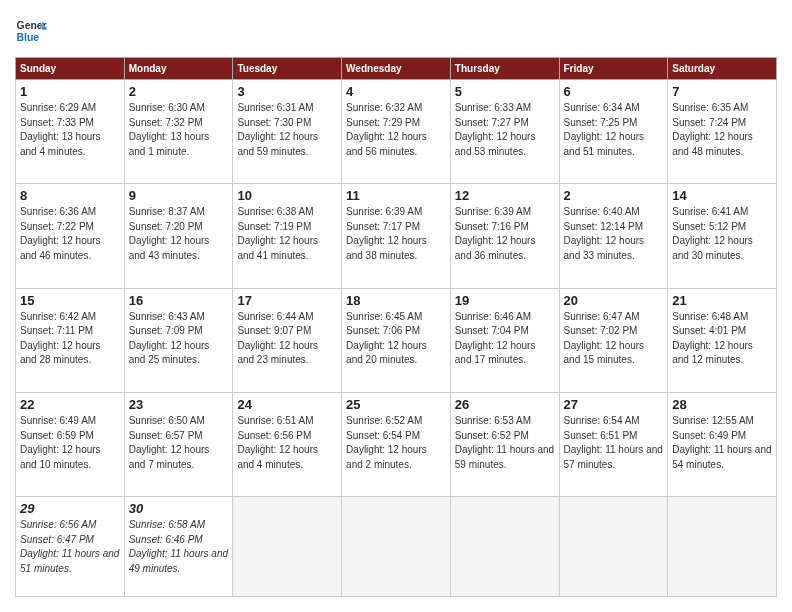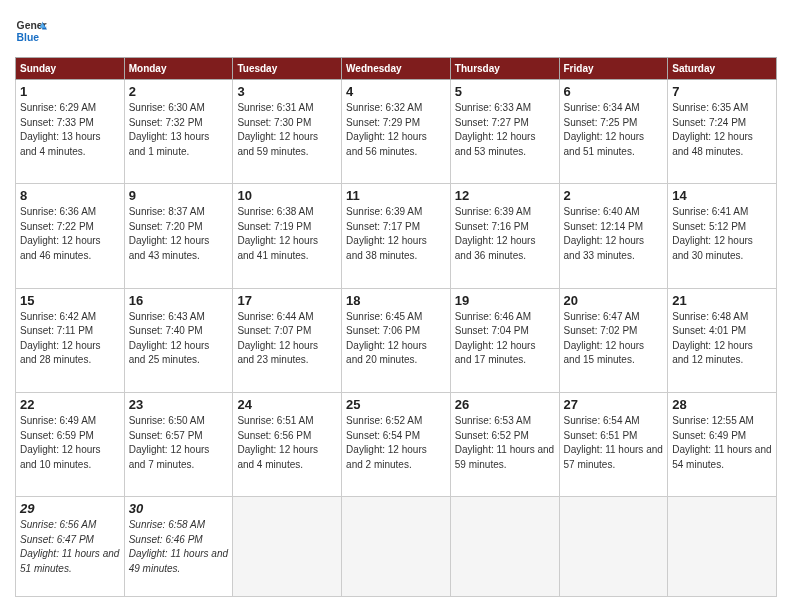--- a/index.html
+++ b/index.html
@@ -226,28 +226,28 @@
           <td>
             <span class="day-number">15</span>
             <div class="day-info">Sunrise: 6:42 AM
 Sunset: 7:11 PM
 Daylight: 12 hours
 and 28 minutes.</div>
           </td>
           <td>
             <span class="day-number">16</span>
             <div class="day-info">Sunrise: 6:43 AM
-Sunset: 7:40 PM
+Sunset: 7:09 PM
 Daylight: 12 hours
 and 25 minutes.</div>
           </td>
           <td>
             <span class="day-number">17</span>
             <div class="day-info">Sunrise: 6:44 AM
-Sunset: 7:07 PM
+Sunset: 9:07 PM
 Daylight: 12 hours
 and 23 minutes.</div>
           </td>
           <td>
             <span class="day-number">18</span>
             <div class="day-info">Sunrise: 6:45 AM
 Sunset: 7:06 PM
 Daylight: 12 hours
 and 20 minutes.</div>
           </td>

